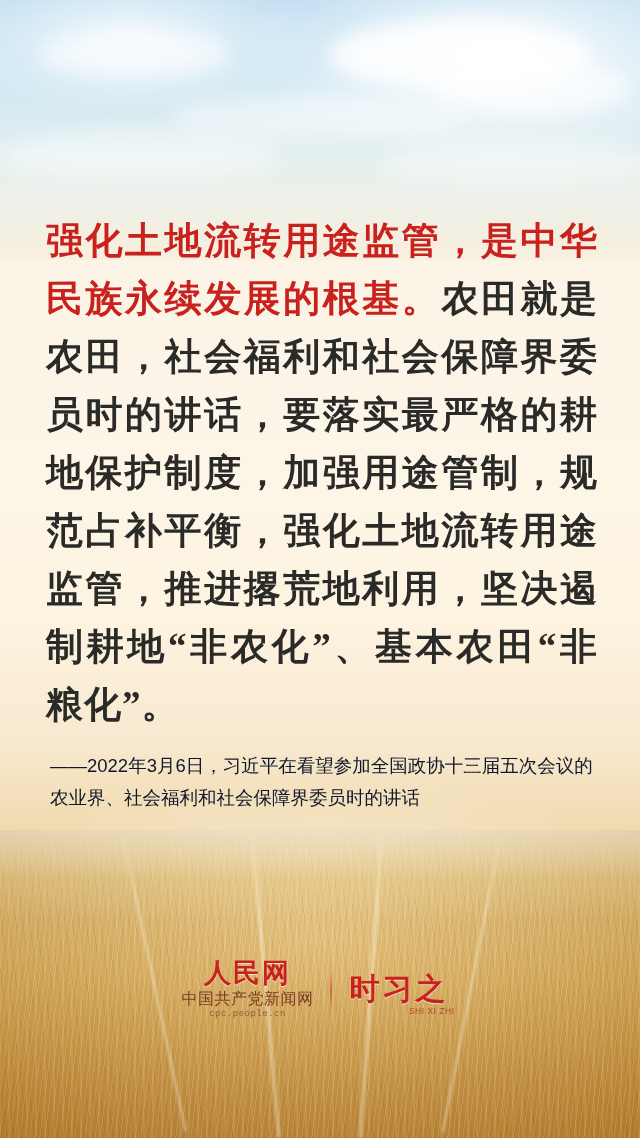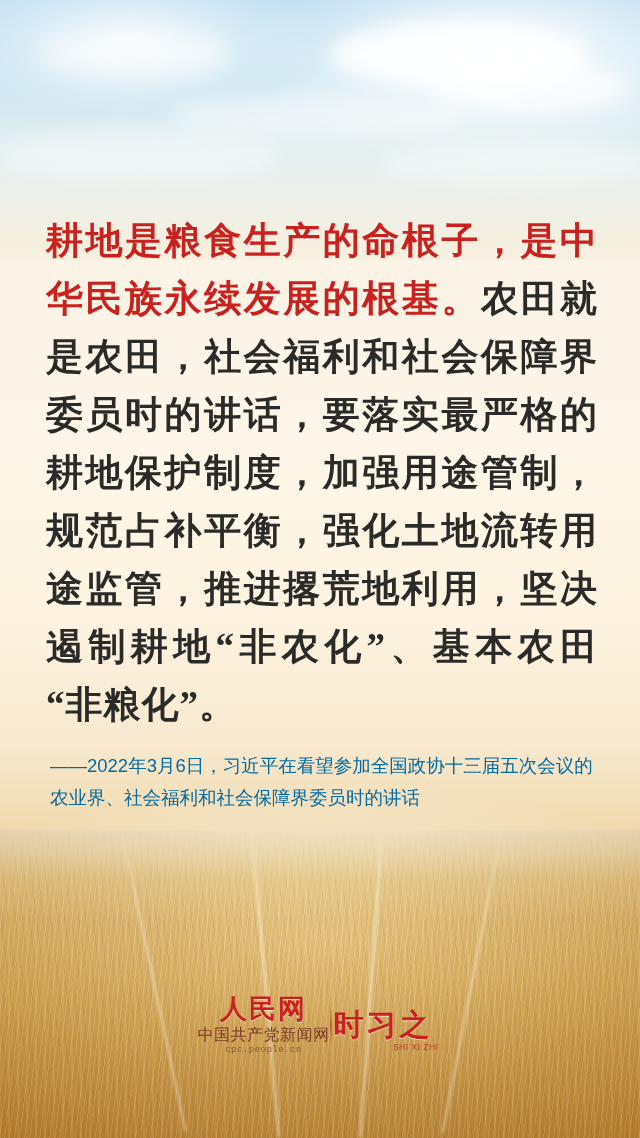--- a/index.html
+++ b/index.html
@@ -132,34 +132,34 @@
   }
 
   .attribution {
     position: absolute;
     left: 50px;
     top: 750px;
     width: 548px;
     font-family: "Liberation Sans", sans-serif;
     font-size: 18.5px;
     line-height: 32px;
-    color: #0369a1;
+    color: #0f172a;
     text-align: left;
   }
 
   
   .logo-row {
     position: absolute;
     left: 0;
-    top: 996px;
+    top: 960px;
     width: 632px;
     display: flex;
     align-items: center;
     justify-content: center;
-    gap: 0;
+    gap: 16px;
   }
   .pd-logo {
     display: flex;
     flex-direction: column;
     align-items: center;
     line-height: 1;
   }
   .pd-logo .pd-main {
     font-family: "Liberation Serif", "DejaVu Serif", serif;
     font-weight: bold;
@@ -233,21 +233,21 @@
     <div class="field-texture"></div>
     <div class="furrow" style="left:120px; top:0; width:3px; height:308px; transform: rotate(-12deg);"></div>
     <div class="furrow" style="left:250px; top:0; width:4px; height:308px; transform: rotate(-5deg);"></div>
     <div class="furrow" style="left:380px; top:0; width:4px; height:308px; transform: rotate(4deg);"></div>
     <div class="furrow" style="left:500px; top:0; width:3px; height:308px; transform: rotate(11deg);"></div>
     <div class="field-top-blend"></div>
     <div class="field-vignette"></div>
   </div>
 
   <div class="quote">
-    <span class="hl">耕地是粮食生产的命根子，是</span><span class="hl">中华民族永续发展的根基。</span><span>农田就是农田，社会福利和社会保障界委员时的讲话，要落实最严格的耕地保护制度，加强用途管制，规范占补平衡，强化土地流转用途监管，推进撂荒地利用，坚决遏制耕地“非农化”、基本农田“非粮化”。</span>
+    <span class="hl">强化土地流转用途监管，是</span><span class="hl">中华民族永续发展的根基。</span><span>农田就是农田，社会福利和社会保障界委员时的讲话，要落实最严格的耕地保护制度，加强用途管制，规范占补平衡，强化土地流转用途监管，推进撂荒地利用，坚决遏制耕地“非农化”、基本农田“非粮化”。</span>
   </div>
 
   <div class="attribution">——2022年3月6日，习近平在看望参加全国政协十三届五次会议的农业界、社会福利和社会保障界委员时的讲话</div>
 
   <div class="logo-row">
     <div class="pd-logo">
       <div class="pd-main">人民网</div>
       <div class="pd-sub">中国共产党新闻网</div>
       <div class="pd-url">cpc.people.cn</div>
     </div>

